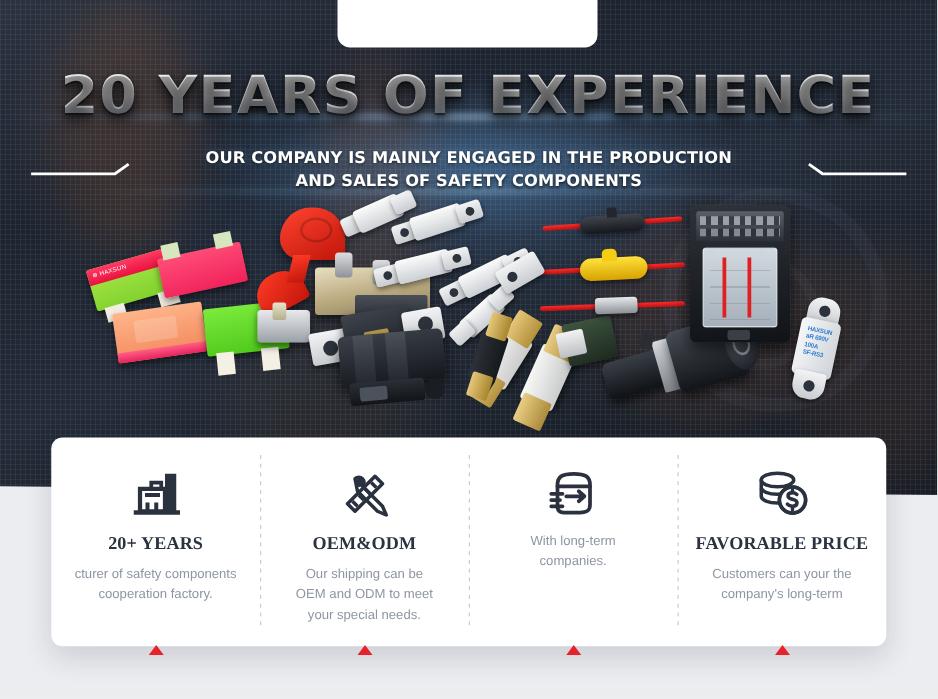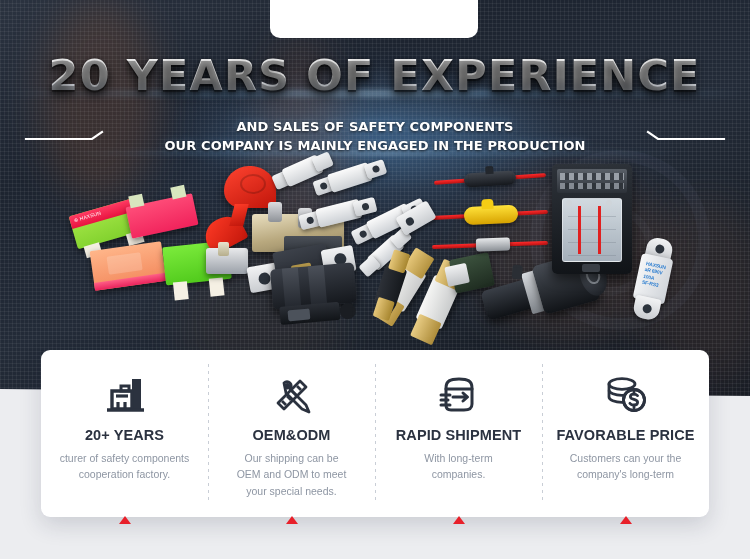--- a/index.html
+++ b/index.html
@@ -104,21 +104,21 @@
   }
   .feature { position:relative; flex:1; padding:22px 8px 0; text-align:center; }
   .feature + .feature::before {
     content:""; position:absolute; left:0; top:14px; bottom:14px; width:1px;
     background-image:linear-gradient(to bottom, #c9ced6 0 3px, rgba(0,0,0,0) 3px 7px);
     background-size:1px 7px; background-repeat:repeat-y;
   }
   .f-icon { height:46px; display:flex; align-items:center; justify-content:center; }
   .f-title {
     margin-top:9px;
-    font-family:Liberation Sans, sans-serif;
+    font-family:Liberation Serif, serif;
     font-size:14.5px; font-weight:700; letter-spacing:0.1px; color:#2b3240;
   }
   .f-desc {
     margin-top:7px;
     font-family:"Liberation Sans", sans-serif;
     font-size:10.5px; line-height:1.55; color:#8e96a3; font-weight:400;
   }
   .f-marker {
     position:absolute; left:50%; bottom:-7px; transform:translateX(-50%);
     width:0; height:0; border-left:6px solid transparent; border-right:6px solid transparent;
@@ -143,22 +143,22 @@
     <div id="sweep2"></div>
   </div>
 
   <div id="logo-box"></div>
 
   <div id="headline-wrap">
     <div id="headline">20 YEARS OF EXPERIENCE</div>
   </div>
 
   <div id="subtitle">
+    <span class="ln">OUR COMPANY IS MAINLY ENGAGED IN THE PRODUCTION</span>
     <span class="ln">AND SALES OF SAFETY COMPONENTS</span>
-    <span class="ln">OUR COMPANY IS MAINLY ENGAGED IN THE PRODUCTION</span>
   </div>
 
   <div class="decor" id="decor-left">
     <svg width="80" height="12" viewBox="0 0 80 12">
       <path d="M2 9 L68 9 L78 2" stroke="#ffffff" stroke-width="2.2" fill="none" stroke-linecap="square"></path>
     </svg>
   </div>
   <div class="decor" id="decor-right">
     <svg width="80" height="12" viewBox="0 0 80 12">
       <path d="M78 9 L12 9 L2 2" stroke="#ffffff" stroke-width="2.2" fill="none" stroke-linecap="square"></path>
@@ -386,21 +386,20 @@
 
     <div class="feature">
       <div class="f-icon">
         <svg width="44" height="40" viewBox="0 0 44 40" fill="none" stroke="#2b323f" stroke-width="3" stroke-linecap="round" stroke-linejoin="round">
           <path d="M9 13 C9 6 13 4 22 4 C31 4 35 6 35 13 L35 29 C35 34 32 35 27 35 L14 35 C10 35 9 33 9 30 Z"></path>
           <path d="M9 14 H35"></path>
           <path d="M16 22 H30 M26 18 l4.5 4 -4.5 4"></path>
           <path d="M4 20 H13 M4 25 H11 M4 30 H13"></path>
         </svg>
       </div>
-      <div class="f-title">RAPID SHIPMENT</div>
       <div class="f-desc">
         <div>With long-term</div>
         <div>companies.</div>
       </div>
       <div class="f-marker"></div>
     </div>
 
     <div class="feature">
       <div class="f-icon">
         <svg width="44" height="40" viewBox="0 0 44 40" fill="none" stroke="#2b323f" stroke-width="2.8" stroke-linecap="round">

